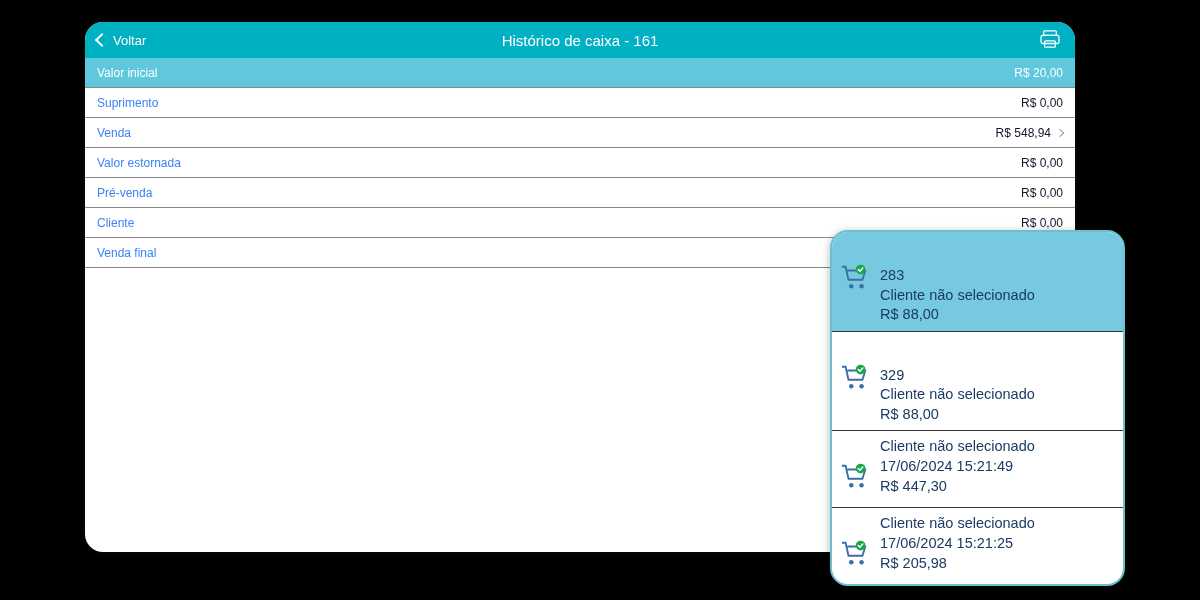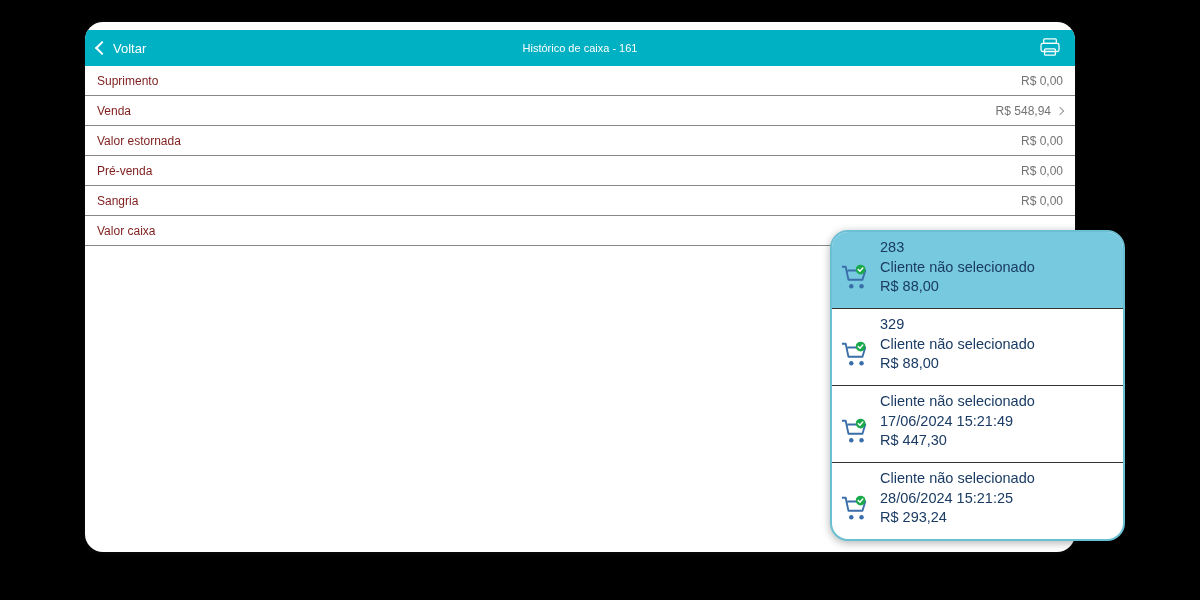--- a/index.html
+++ b/index.html
@@ -24,40 +24,39 @@
   }
   .header {
     background: #00b0c3;
     height: 36px;
     display: flex;
     align-items: center;
     color: #fff;
     font-size: 13px;
     padding: 2px 12px;
     position: relative;
-    margin-top: 8px;
   }
   .back-group {
     display: flex;
     align-items: center;
     gap: 6px;
     cursor: pointer;
   }
   .chevron-left {
     width: 10px;
     height: 10px;
     border-left: 2px solid #fff;
     border-bottom: 2px solid #fff;
     transform: rotate(45deg);
   }
   .header-title {
     position: absolute;
     left: 50%;
     transform: translateX(-50%);
-    font-size: 11px;
+    font-size: 15px;
   }
   .print-icon {
     position: absolute;
     right: 14px;
     top: 8px;
     width: 22px;
     height: 18px;
     cursor: pointer;
   }
   .print-icon svg { width:100%; height:100%; }
@@ -68,23 +67,23 @@
   .row {
     display: flex;
     align-items: center;
     justify-content: space-between;
     height: 30px;
     padding: 0 12px;
     border-bottom: 1px solid #888;
     font-size: 12px;
     color: #555;
   }
-  .row .label { color:#7f1d1d; }
+  .row .label { color:#3b82f6; }
   .row .value-wrap { display:flex; align-items:center; gap:6px; }
-  .row .value { color:#737373; }
+  .row .value { color:#0f172a; }
   .row.highlight { background: #5fc8dc; }
   .row.highlight .label,
   .row.highlight .value { color:#fff; }
   .chevron-right {
     width: 6px;
     height: 6px;
     border-right: 1.5px solid #999;
     border-top: 1.5px solid #999;
     transform: rotate(45deg);
   }
@@ -120,21 +119,21 @@
     margin-top:14px;
   }
   .cart-icon svg { width: 30px; height: 28px; }
   .sale-text {
     display:flex;
     flex-direction: column;
     font-size: 14.5px;
     color: #1a3b63;
     line-height: 1.35;
   }
-  .sale-id { color:#1a3b63; }
+  .sale-id { color:#1a3b63;margin-top:28px; }
   .sale-item.selected .sale-text,
   .sale-item.selected .sale-id { color:#1a3b63; }
 </style>
 </head>
 <body>
 
 <div class="window">
   <div class="header">
     <div class="back-group">
       <div class="chevron-left"></div>
@@ -143,20 +142,26 @@
     <div class="header-title">Histórico de caixa - 161</div>
     <div class="print-icon">
       <svg viewBox="0 0 24 20">
         <rect x="5" y="1" width="14" height="5" rx="1" fill="none" stroke="#fff" stroke-width="1.4"></rect>
         <rect x="2" y="6" width="20" height="9" rx="2" fill="none" stroke="#fff" stroke-width="1.4"></rect>
         <rect x="6" y="12" width="12" height="7" rx="1" fill="none" stroke="#fff" stroke-width="1.4"></rect>
       </svg>
     </div>
   </div>
   <div class="rows" id="rows-container">
+      <div class="row highlight">
+        <span class="label">Valor inicial</span>
+        <span class="value-wrap">
+          <span class="value">R$ 20,00</span>
+        </span>
+      </div>
       <div class="row">
         <span class="label">Suprimento</span>
         <span class="value-wrap">
           <span class="value">R$ 0,00</span>
         </span>
       </div>
       <div class="row">
         <span class="label">Venda</span>
         <span class="value-wrap">
           <span class="value">R$ 548,94</span>
@@ -169,27 +174,27 @@
           <span class="value">R$ 0,00</span>
         </span>
       </div>
       <div class="row">
         <span class="label">Pré-venda</span>
         <span class="value-wrap">
           <span class="value">R$ 0,00</span>
         </span>
       </div>
       <div class="row">
-        <span class="label">Sangria</span>
-        <span class="value-wrap">
-          <span class="value">R$ 0,00</span>
-        </span>
-      </div>
-      <div class="row">
-        <span class="label">Valor caixa</span>
+        <span class="label">Cliente</span>
+        <span class="value-wrap">
+          <span class="value">R$ 0,00</span>
+        </span>
+      </div>
+      <div class="row">
+        <span class="label">Venda final</span>
         <span class="value-wrap">
           <span class="value"></span>
         </span>
       </div>
     </div>
 </div>
 
 <div class="sales-panel" id="sales-panel">
     <div class="sale-item selected">
       <div class="cart-icon">
@@ -244,17 +249,17 @@
         <svg style="" viewBox="0 0 32 30">
   <path d="M2 4 h4 l3 14 h15 l3-10 h-19" fill="none" stroke="#3a6ea8" stroke-width="2" stroke-linejoin="round"></path>
   <circle cx="12" cy="25" r="2.4" fill="#3a6ea8"></circle>
   <circle cx="23" cy="25" r="2.4" fill="#3a6ea8"></circle>
   <circle cx="22" cy="7" r="5.2" fill="#19a94a"></circle>
   <path d="M19.5 7 l1.8 1.8 l3-3.4" fill="none" stroke="#fff" stroke-width="1.6" stroke-linecap="round"></path>
 </svg>
       </div>
       <div class="sale-text">
         <span>Cliente não selecionado</span>
-        <span>28/06/2024 15:21:25</span>
-        <span>R$ 293,24</span>
+        <span>17/06/2024 15:21:25</span>
+        <span>R$ 205,98</span>
       </div>
     </div>
   </div>
 
 </body></html>

